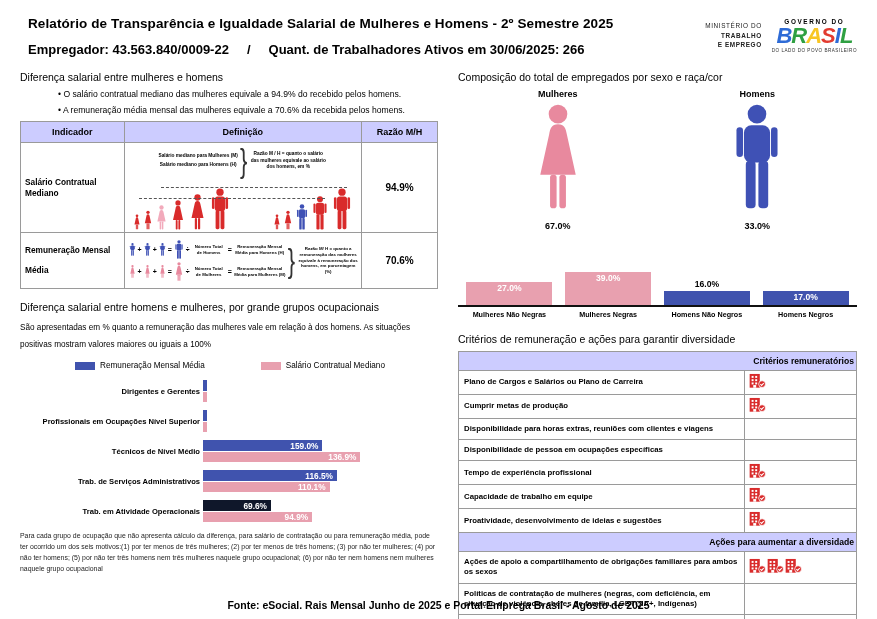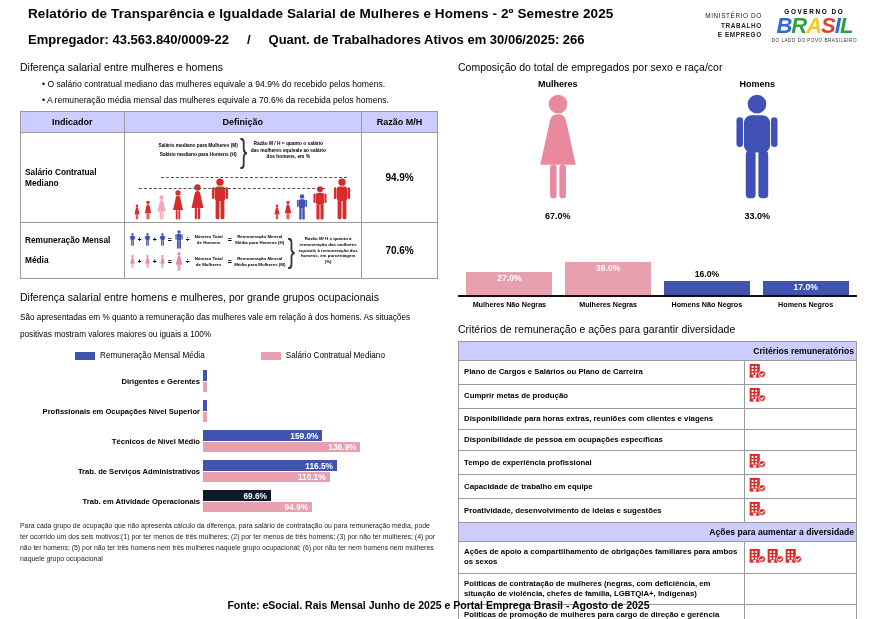--- a/index.html
+++ b/index.html
@@ -1,18 +1,18 @@
 <!DOCTYPE html>
 <html><head>
 <meta charset="utf-8">
 <style>
   * { margin:0; padding:0; box-sizing:border-box; }
   html,body { width:877px; height:619px; background:#fff; overflow:hidden;
     font-family:"Liberation Sans", sans-serif; color:#000; }
-  .page { position:relative; width:877px; height:619px; padding:0 20px 0 20px; }
+  .page { position:relative; width:877px; height:619px; padding:10px 20px 0 20px; }
 
   
   .hdr { display:flex; justify-content:space-between; align-items:flex-start; }
   .hdr-titles { padding-left:8px; padding-top:6px; }
   .hdr-title { font-size:13.5px; font-weight:bold; letter-spacing:.1px; }
   .hdr-line2 { font-size:13px; font-weight:bold; margin-top:11px; }
   .hdr-line2 .sep { margin:0 18px; }
   .hdr-logos { display:flex; align-items:center; gap:10px; padding-top:8px; }
   .ministry { text-align:right; font-size:6.4px; letter-spacing:.6px; line-height:1.55; color:#222; }
   .ministry .b { font-weight:bold; }
@@ -22,21 +22,21 @@
   .govbr .tag { font-size:4.6px; letter-spacing:.5px; color:#333; margin-top:1px; }
 
   
   .cols { display:flex; gap:18px; margin-top:14px; }
   .col-l { width:420px; flex:none; }
   .col-r { width:399px; flex:none; }
   h2.sec { font-size:10.5px; font-weight:normal; margin-bottom:6px; }
 
   
   .bullets { padding-left:22px; }
-  .bullets div { font-size:8.6px; margin:6px 0; }
+  .bullets div { font-size:8.6px; margin:6px 16px; }
   table.ind { border-collapse:collapse; width:418px; margin-top:6px; }
   table.ind th, table.ind td { border:1.2px solid #9a9a9a; }
   table.ind th { background:#ccccff; font-size:9px; padding:5px 2px; }
   td.ind-name { width:118px; font-size:8.3px; font-weight:bold; padding:3px 4px; }
   td.ind-name .one-line { line-height:1.2; }
   td.ind-name .two-line { line-height:2.4; display:block; max-width:98px; }
   td.ind-def { width:208px; padding:2px; }
   td.ind-ratio { width:92px; text-align:center; font-size:10px; font-weight:bold; }
 
   .def1-top { display:flex; align-items:center; justify-content:center; gap:2px; margin-top:3px; }

